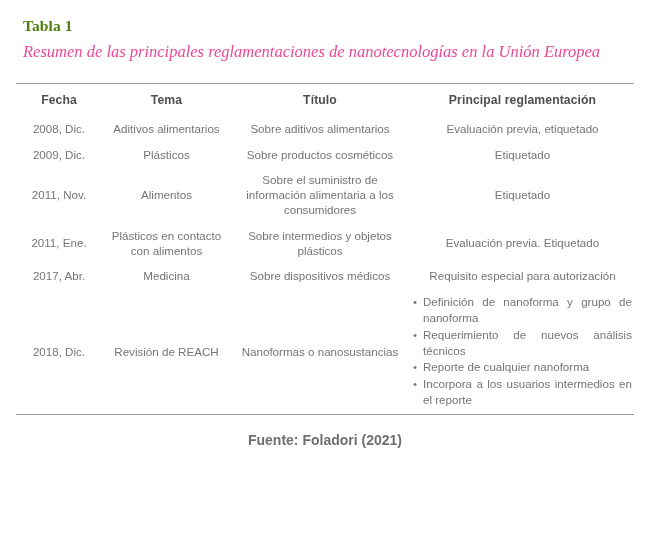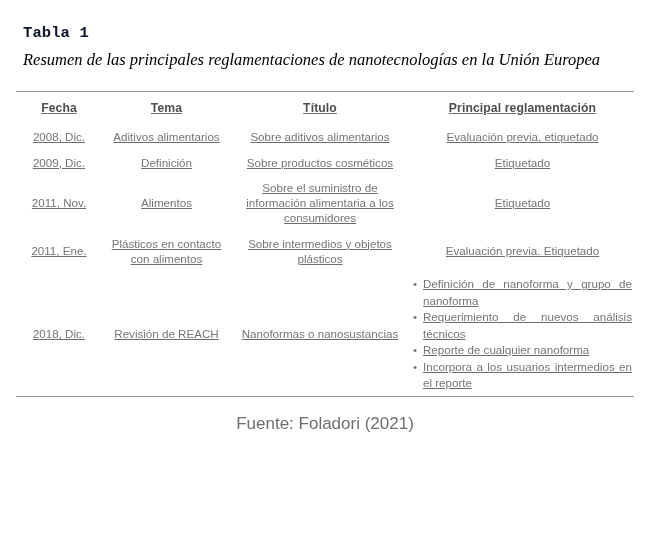--- a/index.html
+++ b/index.html
@@ -22,53 +22,52 @@
     height: 543px;
     box-sizing: border-box;
     padding: 0 15px;
   }
 
   
   .caption {
     padding-top: 17px;
   }
   .caption-label {
-    font-family: Liberation Mono, monospace;
+    font-family: Liberation Serif, serif;
     font-weight: bold;
     font-size: 15.5px;
-    color: #0f172a;
+    color: #4d7c0f;
     letter-spacing: 0.1px;
     line-height: 1.15;
-    margin: 8px 0 5px 8px;
+    margin: 0 0 5px 8px;
   }
   .caption-title {
     font-family: "Liberation Serif", serif;
     font-style: italic;
     font-size: 16.5px;
-    color: #000000;
+    color: #ec4899;
     line-height: 1.42;
     margin: 0 0 0 8px;
     max-width: 612px;
   }
 
   
   .rule {
     height: 1px;
     background: #9a9a9a;
     margin: 0 1px;
   }
   .rule-top { margin-top: 20px; }
   .rule-bottom { margin-top: 0px; }
 
   table.tbl {
     width: 100%;
     border-collapse: collapse;
     table-layout: fixed;
     font-size: 11.6px;
-    text-decoration: underline;
   }
   table.tbl col.c-fecha { width: 88px; }
   table.tbl col.c-tema  { width: 127px; }
   table.tbl col.c-titulo{ width: 180px; }
   table.tbl col.c-reg   { width: 225px; }
 
   table.tbl th {
     font-weight: bold;
     font-size: 12.2px;
     color: #4f4f4f;
@@ -108,23 +107,24 @@
     content: "\2022";
     position: absolute;
     left: 0;
     top: 0;
     color: #757575;
   }
 
   
   .source {
     text-align: center;
-    font-size: 17px;
+    font-size: 14px;
     color: #6f6f6f;
     padding-top: 17px;
+    font-weight: bold;
   }
 </style>
 </head>
 <body>
 
 <div class="page">
 
   <div class="caption">
     <div class="caption-label">Tabla 1</div>
     <div class="caption-title">Resumen de las principales reglamentaciones de nanotecnologías en la Unión Europea</div>
@@ -149,35 +149,41 @@
     </thead>
     <tbody>
       <tr>
         <td class="col-fecha">2008, Dic.</td>
         <td>Aditivos alimentarios</td>
         <td>Sobre aditivos alimentarios</td>
         <td>Evaluación previa, etiquetado</td>
       </tr>
       <tr>
         <td class="col-fecha">2009, Dic.</td>
-        <td>Definición</td>
+        <td>Plásticos</td>
         <td>Sobre productos cosméticos</td>
         <td>Etiquetado</td>
       </tr>
       <tr>
         <td class="col-fecha">2011, Nov.</td>
         <td>Alimentos</td>
         <td>Sobre el suministro de información alimentaria a los consumidores</td>
         <td>Etiquetado</td>
       </tr>
       <tr>
         <td class="col-fecha">2011, Ene.</td>
         <td>Plásticos en contacto con alimentos</td>
         <td>Sobre intermedios y objetos plásticos</td>
         <td>Evaluación previa. Etiquetado</td>
+      </tr>
+      <tr>
+        <td class="col-fecha">2017, Abr.</td>
+        <td>Medicina</td>
+        <td>Sobre dispositivos médicos</td>
+        <td>Requisito especial para autorización</td>
       </tr>
       <tr>
         <td class="col-fecha">2018, Dic.</td>
         <td>Revisión de REACH</td>
         <td>Nanoformas o nanosustancias</td>
         <td class="bullets">
           <ul class="blist">
             <li>Definición de nanoforma y grupo de nanoforma</li>
             <li>Requerimiento de nuevos análisis técnicos</li>
             <li>Reporte de cualquier nanoforma</li>

